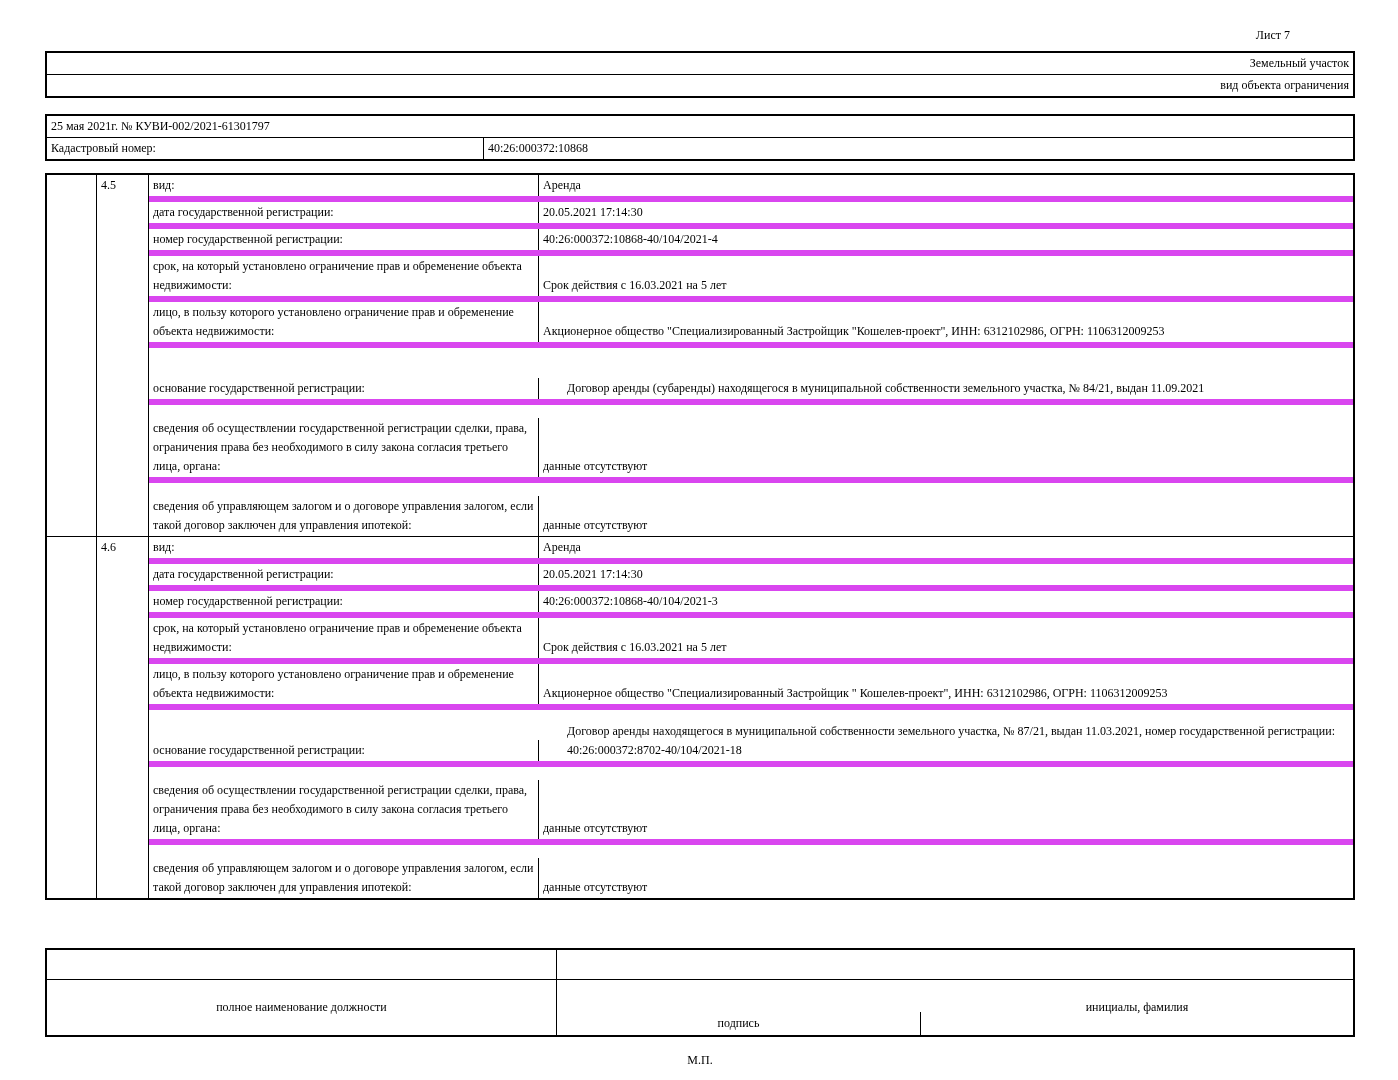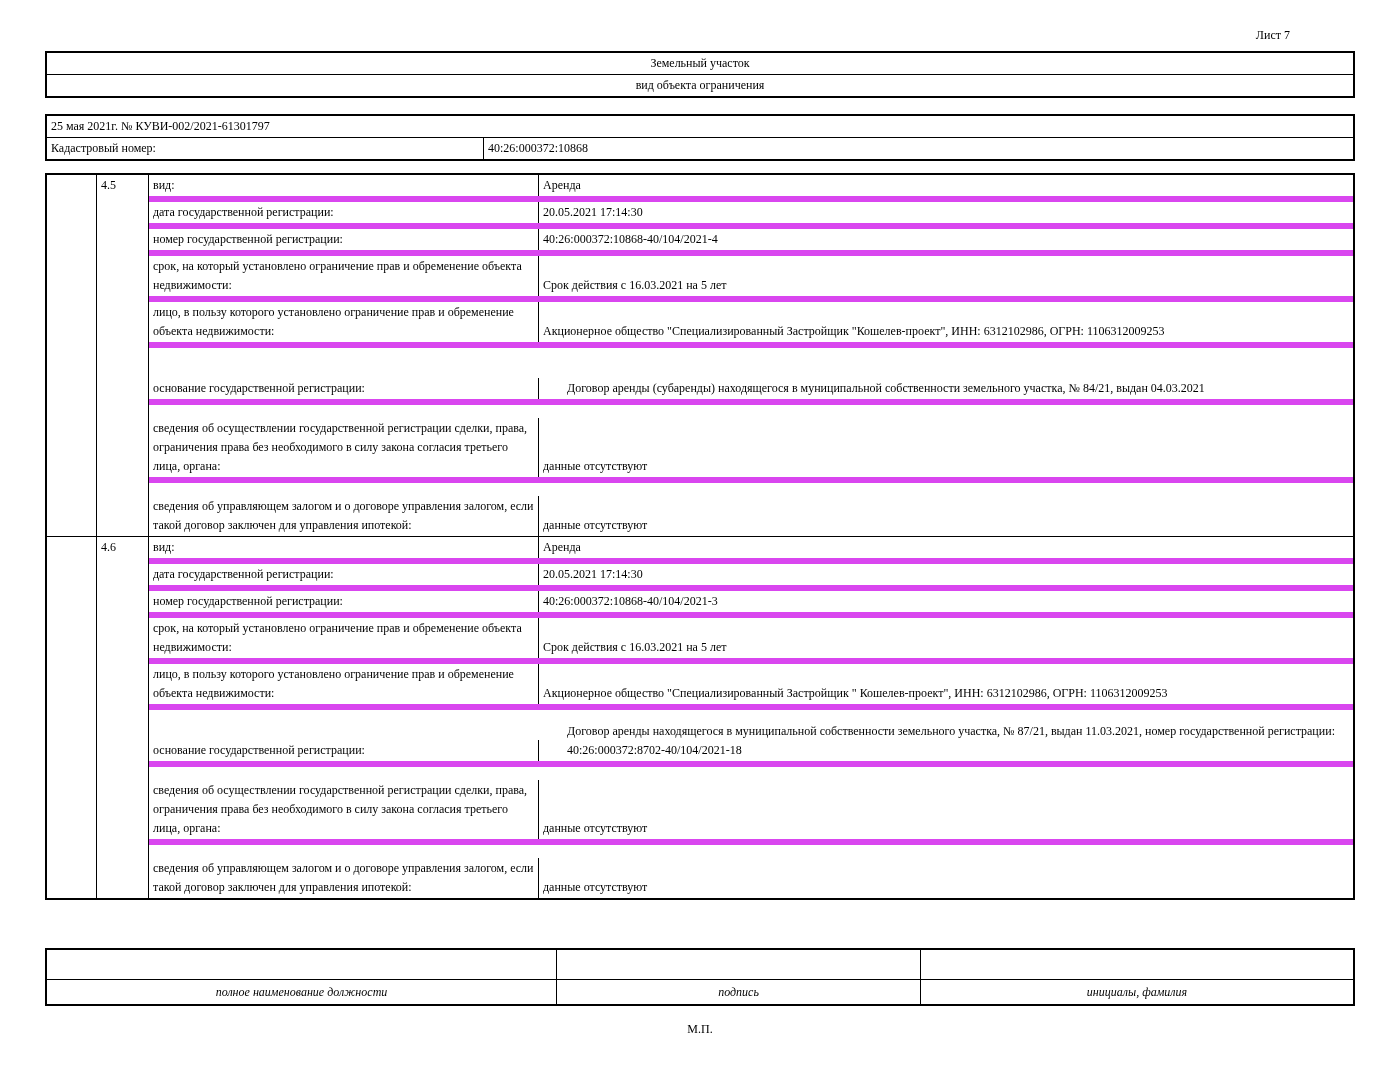--- a/index.html
+++ b/index.html
@@ -17,21 +17,21 @@
     padding: 0 43px 0 45px;
     overflow: hidden;
   }
   .sheet-label {
     text-align: right;
     padding: 26px 65px 6px 0;
   }
   
   .table-a {
     border: 2px solid #000;
-    text-align: center;
+    text-align: right;
   }
   .table-a .a-row { padding: 1px 4px; min-height: 21px; }
   .table-a .a-row + .a-row { border-top: 1px solid #000; }
 
   .gap-s { height: 7px; }
   .gap-m { height: 9px; }
   .gap-l { height: 12px; }
 
   
   .table-b { border: 2px solid #000; display: flex; }
@@ -69,23 +69,23 @@
   .rh-3 { min-height: 57px; gap: 24px; }
   .rh-4 { min-height: 78px; }
   .rh-3b { min-height: 59px; }
 
   .gap-sig { height: 48px; }
 
   
   .sig-table { border: 2px solid #000; }
   .sig-row { display: flex; }
   .sig-row.empty { height: 30px; border-bottom: 1px solid #000; }
-  .sig-row.labels { min-height: 24px; align-items: center; text-align: center; font-style: italic; }
+  .sig-row.labels { min-height: 24px; align-items: center; text-align: center; }
   .sig-c1 { width: 510px; border-right: 1px solid #000; align-self: stretch; }
-  .sig-c2 { width: 364px; border-right: 1px solid #000; align-self: stretch; }
+  .sig-c2 { width: 364px; border-right: 1px solid #000; align-self: stretch; margin-top: 32px; }
   .sig-c3 { flex: 1; align-self: stretch; }
   .sig-row.labels > div { padding: 2px 4px; display: flex; align-items: center; justify-content: center; }
 
   .stamp { text-align: center; margin-top: 14px; }
 </style>
 </head>
 <body>
 
 <div class="page">
 
@@ -132,21 +132,21 @@
         <div class="trow rh-2">
           <div class="lbl">срок, на который установлено ограничение прав и обременение объекта недвижимости:</div>
           <div class="val">Срок действия с 16.03.2021 на 5 лет</div>
         </div>
         <div class="trow rh-2">
           <div class="lbl">лицо, в пользу которого установлено ограничение прав и обременение объекта недвижимости:</div>
           <div class="val">Акционерное общество "Специализированный Застройщик "Кошелев-проект", ИНН: 6312102986, ОГРН: 1106312009253</div>
         </div>
         <div class="trow rh-3">
           <div class="lbl">основание государственной регистрации:</div>
-          <div class="val">Договор аренды (субаренды) находящегося в муниципальной собственности земельного участка, № 84/21, выдан 04.03.2021</div>
+          <div class="val">Договор аренды (субаренды) находящегося в муниципальной собственности земельного участка, № 84/21, выдан 11.09.2021</div>
         </div>
         <div class="trow rh-4">
           <div class="lbl">сведения об осуществлении государственной регистрации сделки, права, ограничения права без необходимого в силу закона согласия третьего лица, органа:</div>
           <div class="val">данные отсутствуют</div>
         </div>
         <div class="trow rh-3b">
           <div class="lbl">сведения об управляющем залогом и о договоре управления залогом, если такой договор заключен для управления ипотекой:</div>
           <div class="val">данные отсутствуют</div>
         </div>
       </div>

